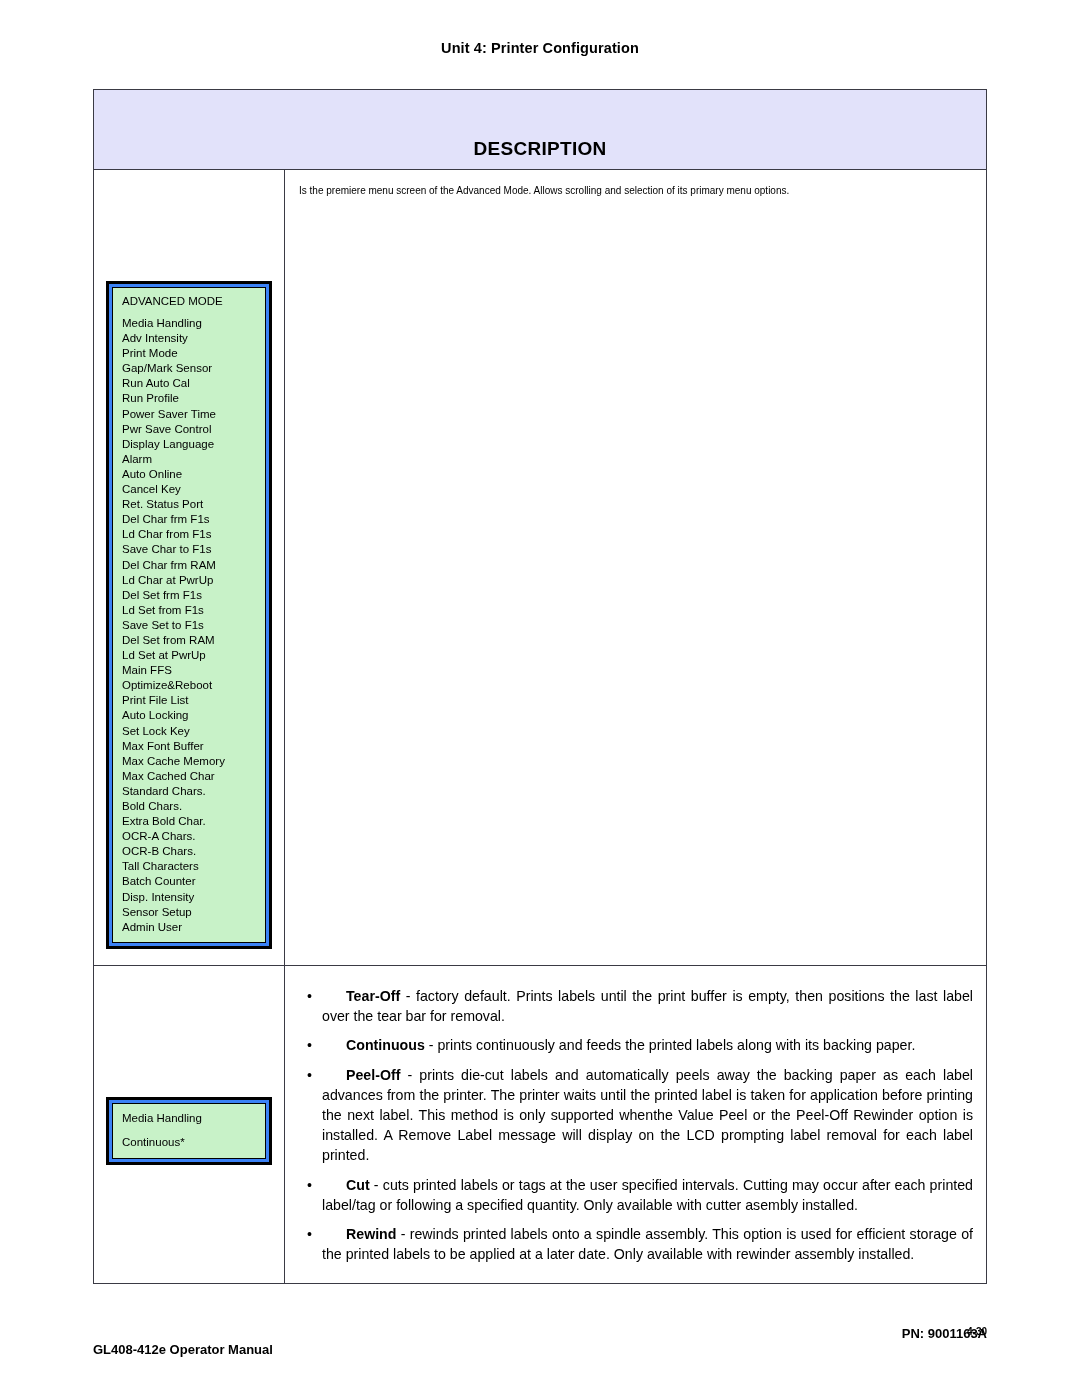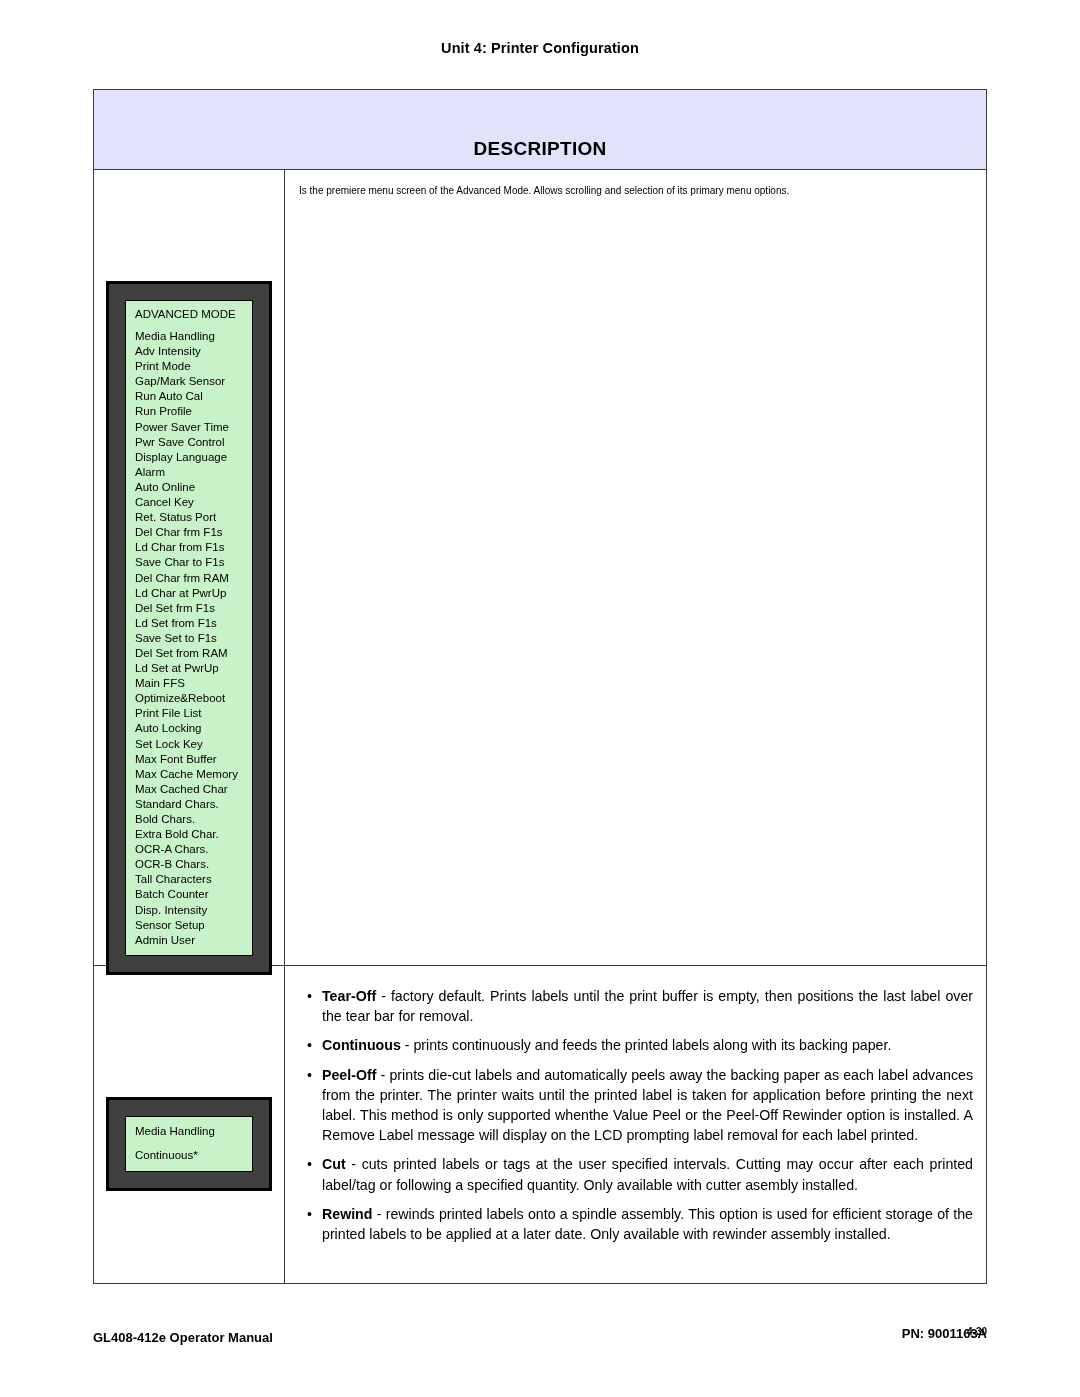--- a/index.html
+++ b/index.html
@@ -90,24 +90,24 @@
     position: relative;
   }
   .cell-desc {
     flex: 1;
     box-sizing: border-box;
     padding: 11px 13px 12px 14px;
   }
 
   
   .lcd {
-    background: #404040;
+    background: #3b82f6;
     border: 3px solid #000000;
     box-sizing: border-box;
-    padding: 16px;
+    padding: 3px;
   }
   .lcd-inner {
     border: 1.5px solid #000000;
     background: #c8f2c8;
     box-sizing: border-box;
     padding: 6px 8px 7px 9px;
   }
   .lcd-big {
     position: absolute;
     left: 12px;
@@ -163,33 +163,33 @@
     text-align: justify;
   }
   ul.bullets > li:last-child { margin-bottom: 0; }
   ul.bullets > li .bdot {
     position: absolute;
     left: 8px;
     top: 0;
     font-size: 14.2px;
     line-height: 20.2px;
   }
-  .bterm { font-weight: bold; }
+  .bterm { font-weight: bold; margin-left: 24px; }
 
   
   .footer {
     position: absolute;
     left: 93px;
     top: 1326px;
     width: 894px;
     height: 20px;
   }
   .footer .f-left {
     position: absolute;
-    left: 0; top: 4px;
+    left: 0; top: 16px;
     font-size: 13px;
     font-weight: bold;
   }
   .footer .f-center {
     position: absolute;
     left: 0; top: 0;
     width: 894px;
     text-align: right;
     font-size: 10px;
     font-weight: bold;

